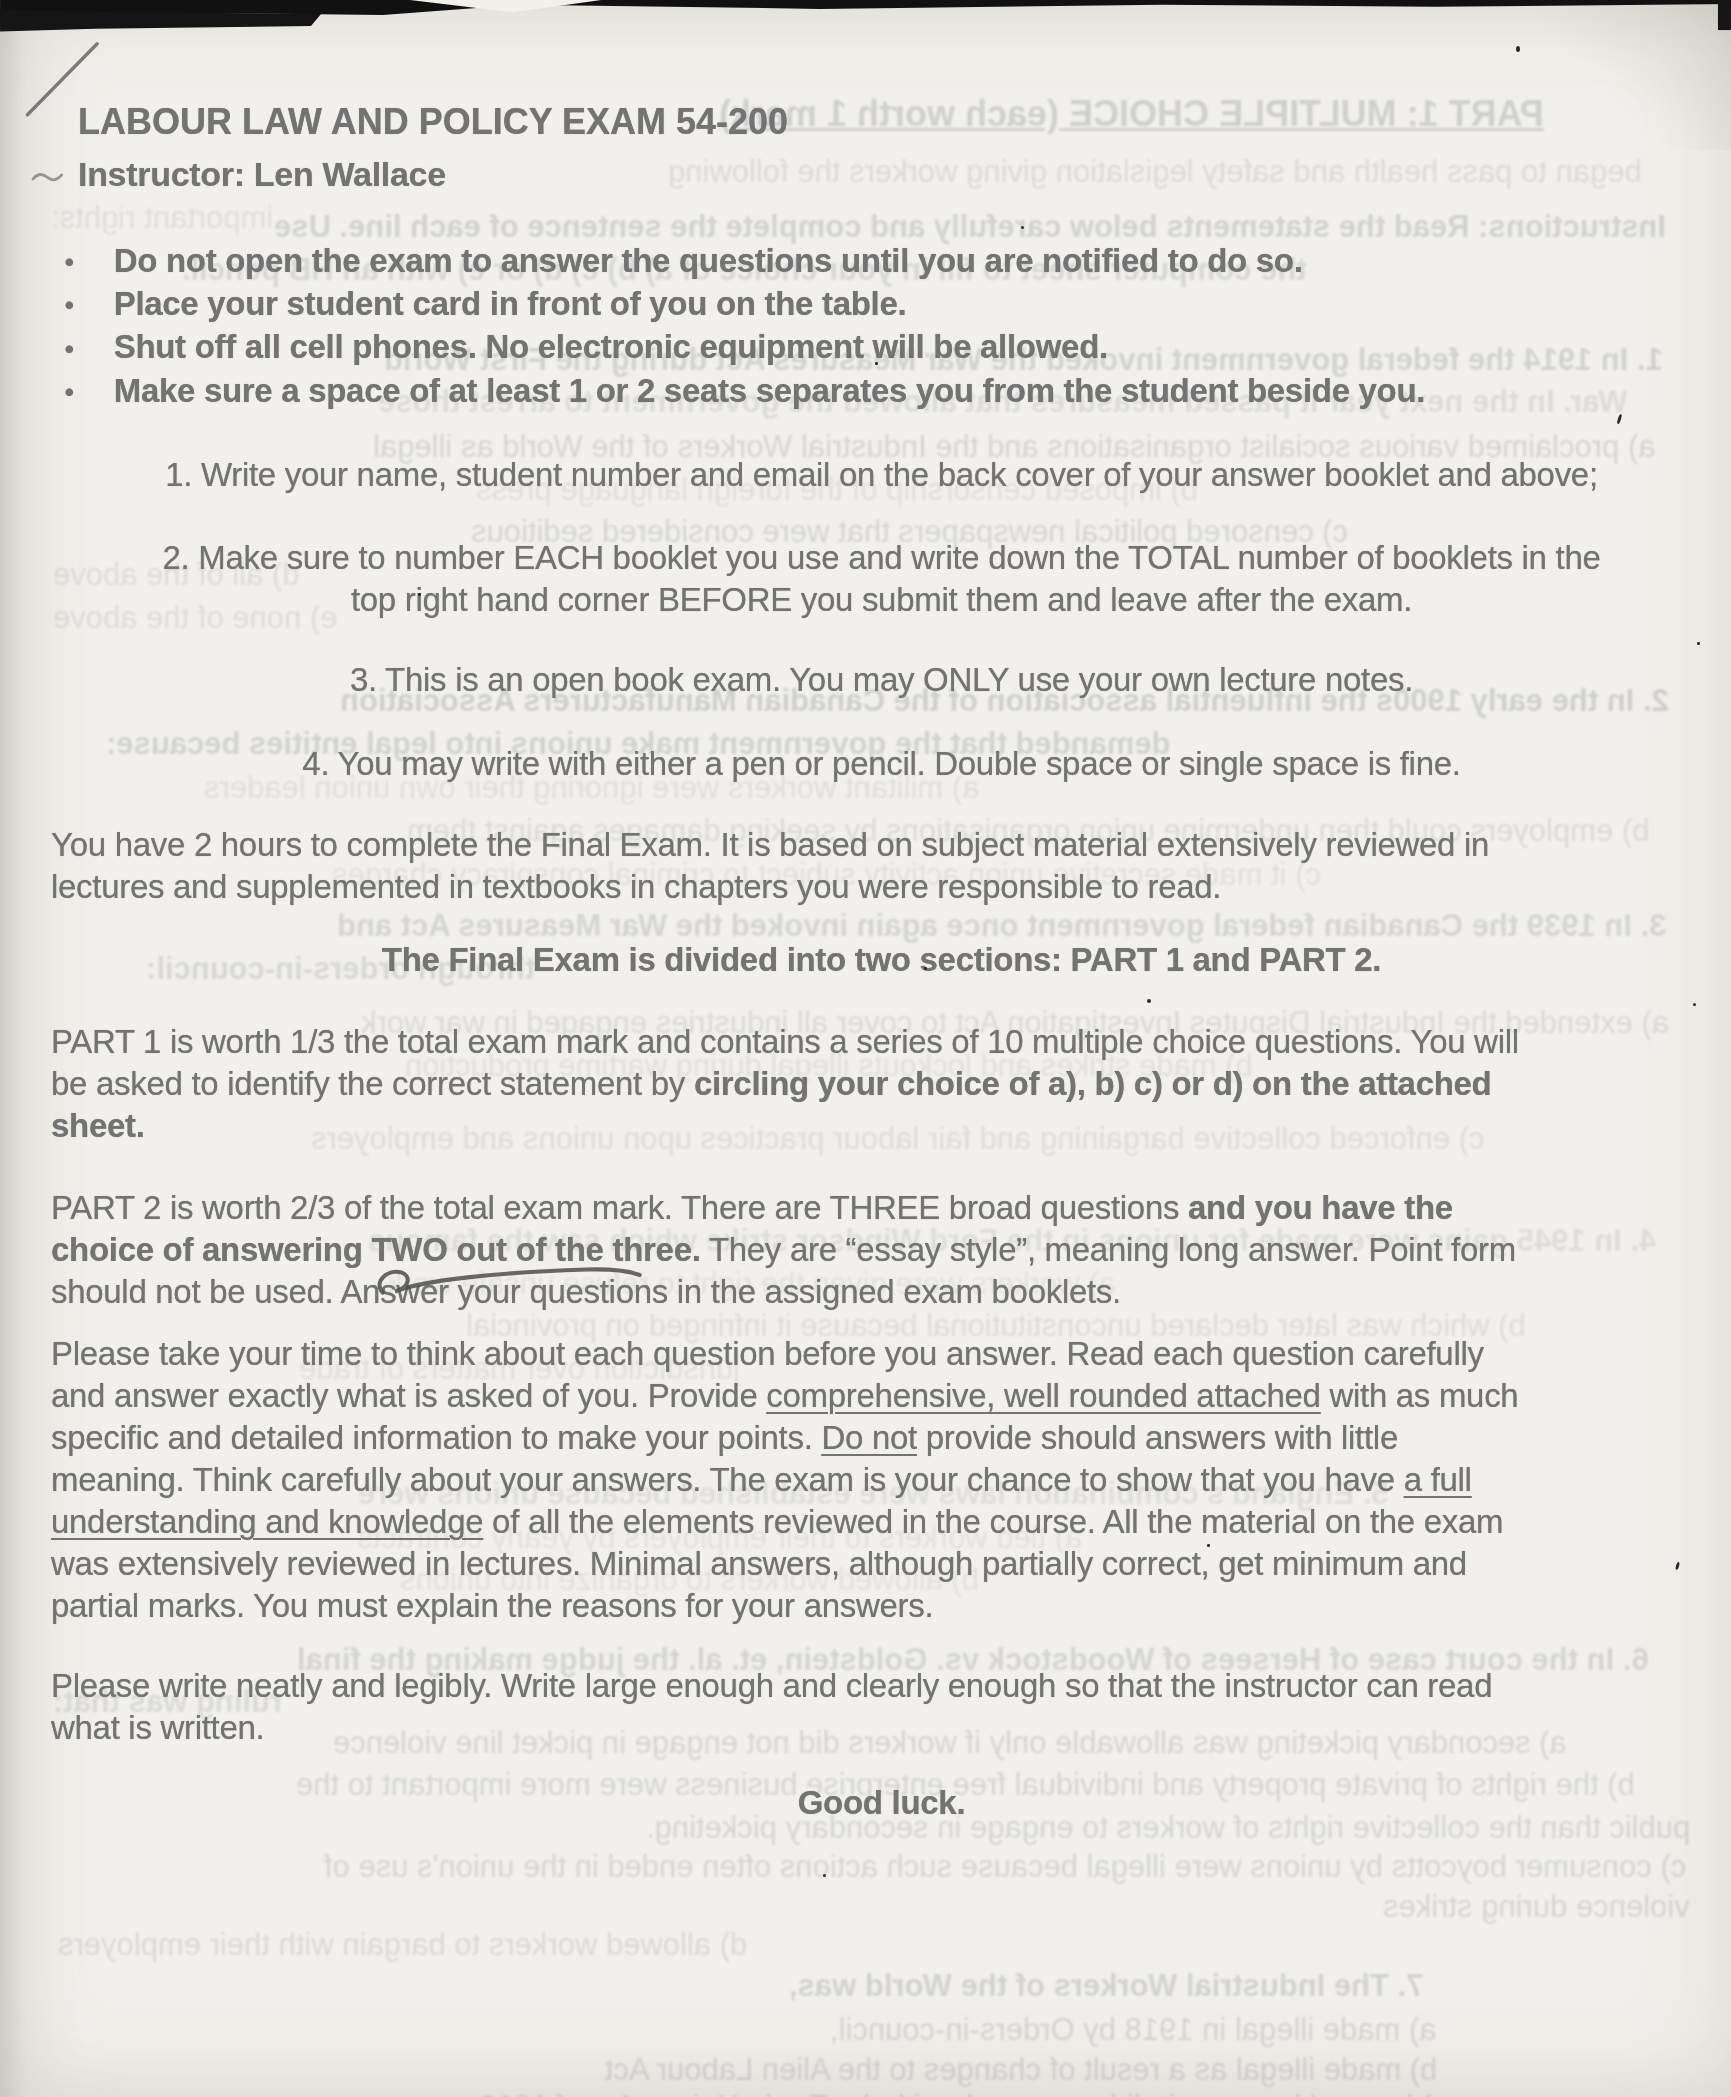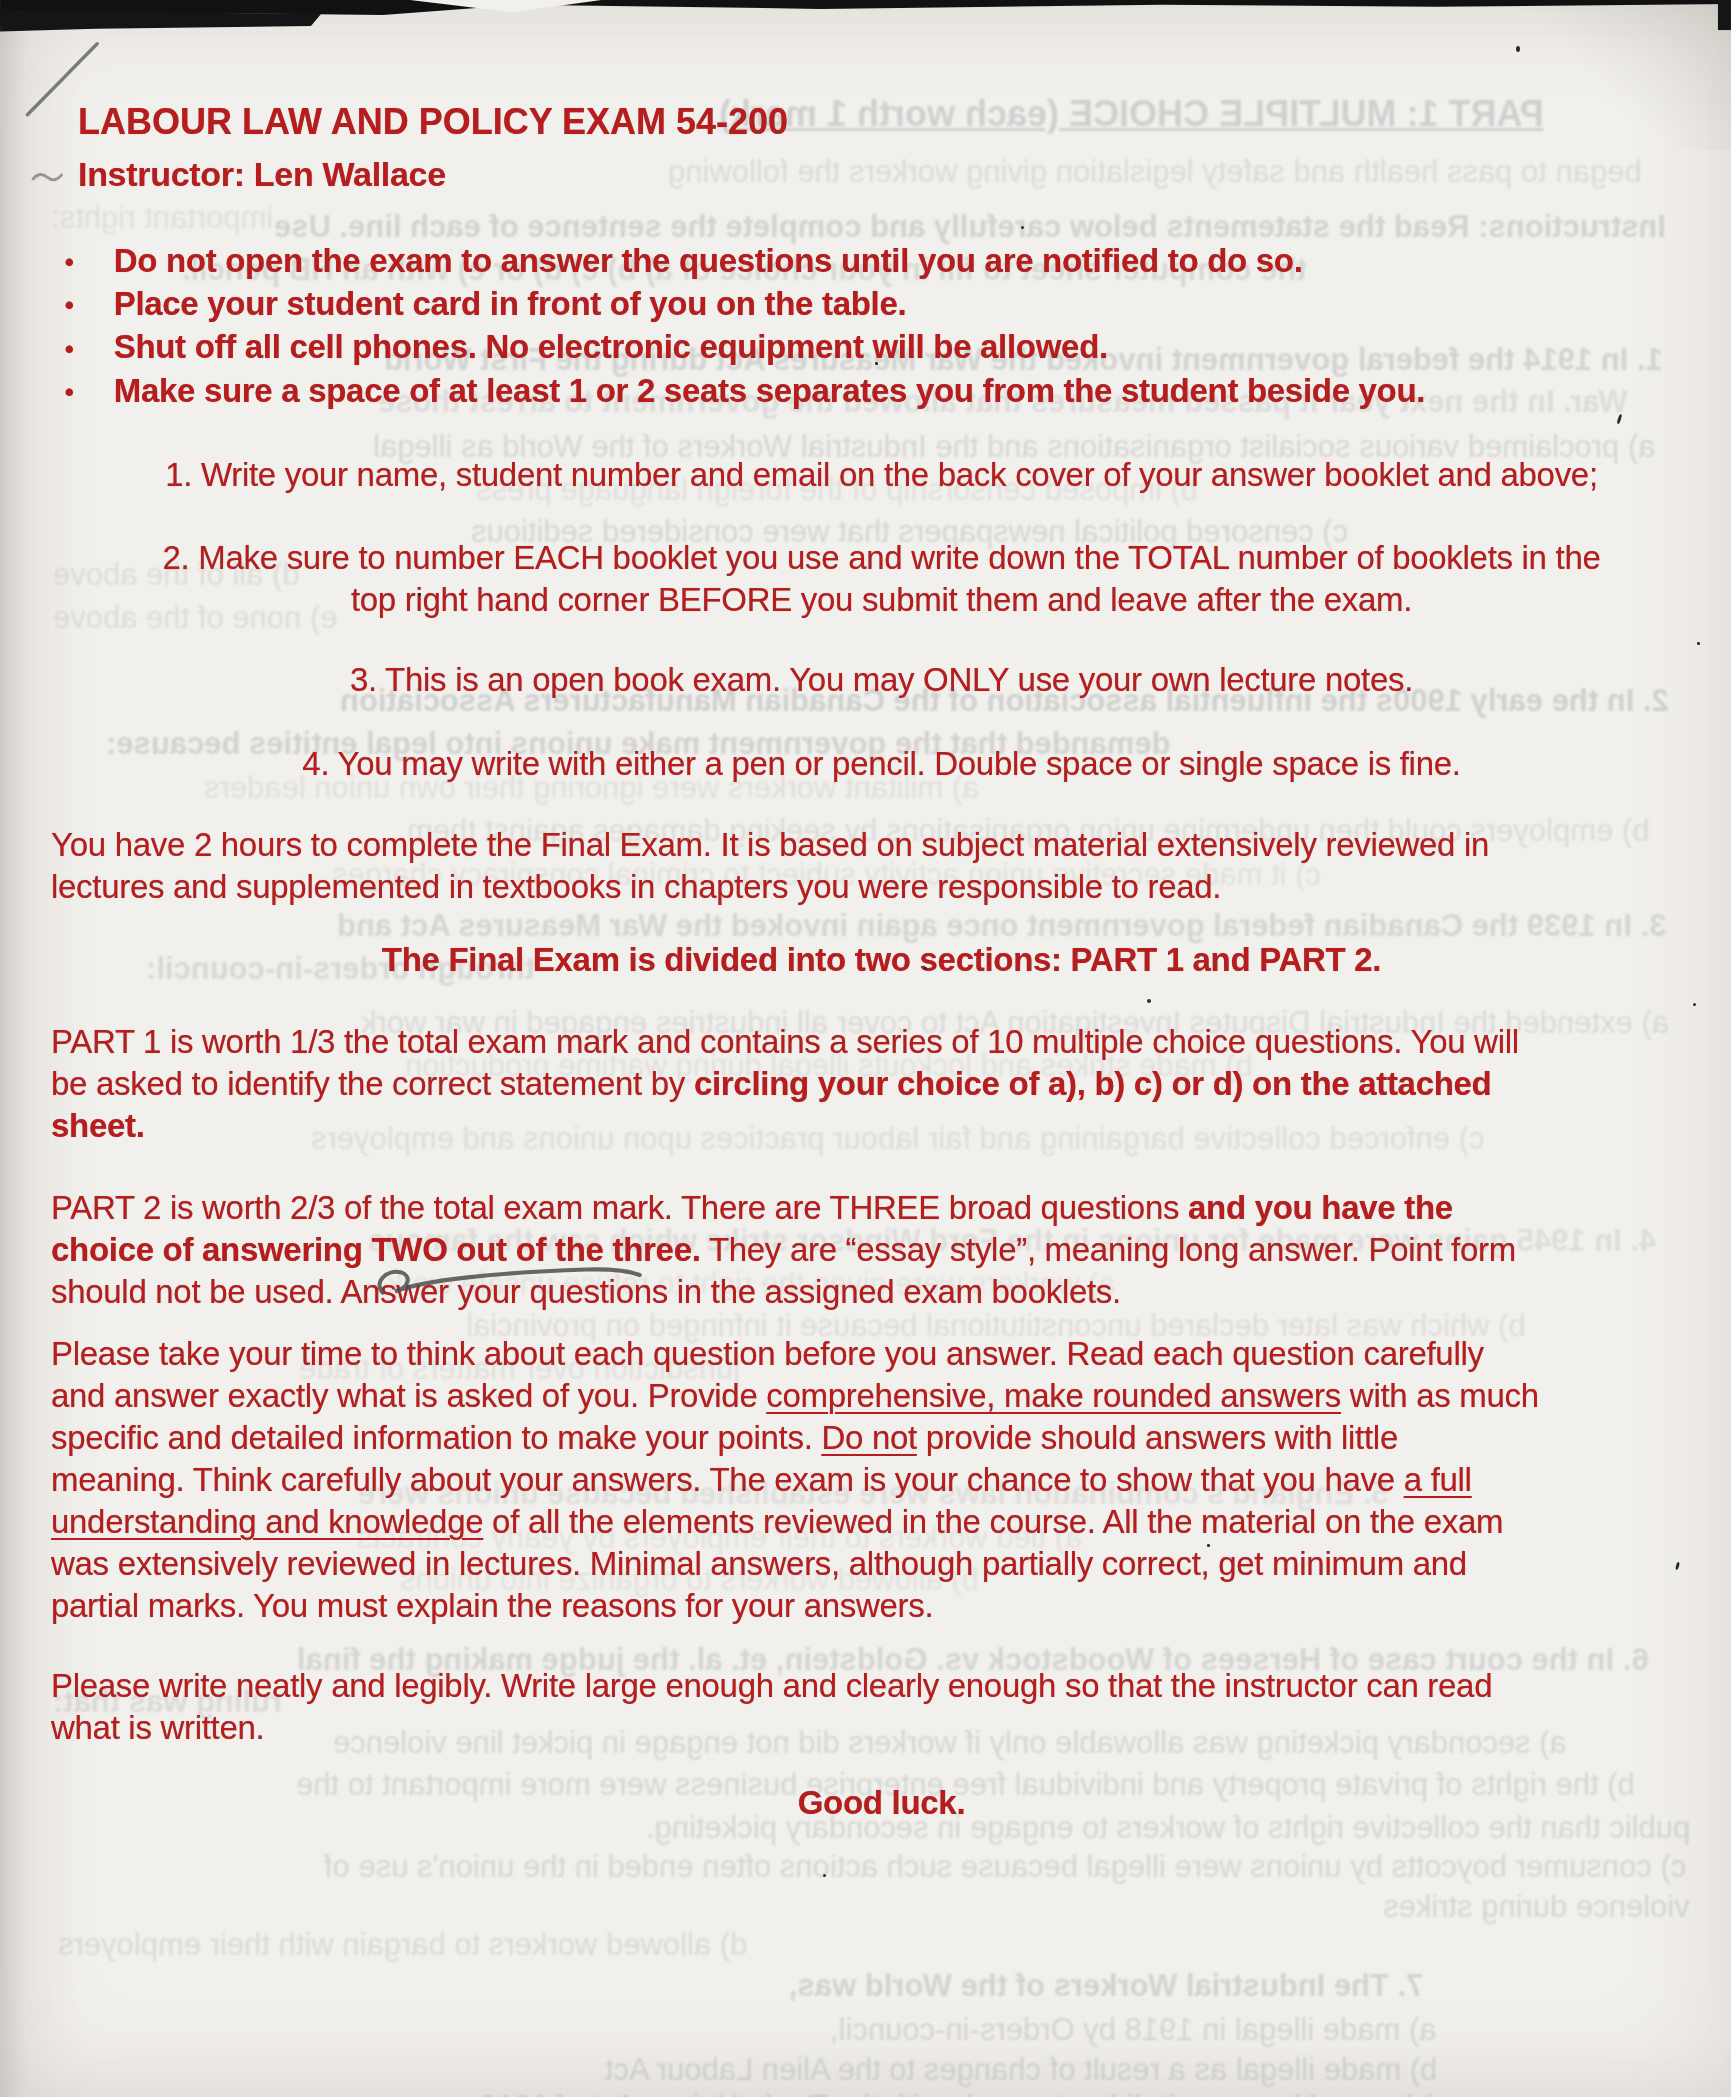--- a/index.html
+++ b/index.html
@@ -28,21 +28,21 @@
   .bleed{
     position:absolute;white-space:nowrap;
     transform:scaleX(-1);
     filter:blur(1.1px);
     color:#5f6a74;font-size:31px;line-height:36px;
   }
   .bleed.bb{font-weight:bold;}
   
   .content{
     position:absolute;left:51px;top:0;width:1661px;z-index:4;
-    color:#b91c1c;font-size:33px;line-height:42px;letter-spacing:-0.3px;
+    color:#737373;font-size:33px;line-height:42px;letter-spacing:-0.3px;
     text-shadow:0 0 0.8px rgba(20,20,20,.45);
   }
   .content p{margin:0;white-space:pre-line;}
   h1.title{
     font-size:36px;line-height:42px;margin:101px 0 0 27px;
     font-weight:bold;letter-spacing:0;white-space:pre-line;
   }
   h2.instructor{
     font-size:34px;line-height:42px;margin:9.6px 0 0 27px;
     font-weight:bold;white-space:pre-line;
@@ -142,21 +142,21 @@
 
     <p class="part1"><span>PART 1 is worth 1/3 the total exam mark and contains a series of 10 multiple choice questions. You will
 be asked to identify the correct statement by </span><b>circling your choice of a), b) c) or d) on the attached
 sheet.</b></p>
 
     <p class="part2"><span>PART 2 is worth 2/3 of the total exam mark. There are THREE broad questions </span><b>and you have the
 choice of answering </b><b>TWO out</b><b> of the three.</b><span> They are “essay style”, meaning long answer. Point form
 should not be used. Answer your questions in the assigned exam booklets.</span></p>
 
     <p class="advice"><span>Please take your time to think about each question before you answer. Read each question carefully
-and answer exactly what is asked of you. Provide </span><span class="u">comprehensive, make rounded answers</span><span> with as much
+and answer exactly what is asked of you. Provide </span><span class="u">comprehensive, well rounded attached</span><span> with as much
 specific and detailed information to make your points. </span><span class="u">Do not</span><span> provide should answers with little
 meaning. Think carefully about your answers. The exam is your chance to show that you have </span><span class="u">a full
 understanding and knowledge</span><span> of all the elements reviewed in the course. All the material on the exam
 was extensively reviewed in lectures. Minimal answers, although partially correct, get minimum and
 partial marks. You must explain the reasons for your answers.</span></p>
 
     <p class="legibility">Please write neatly and legibly. Write large enough and clearly enough so that the instructor can read
 what is written.</p>
 
     <p class="closing center bold">Good luck.</p>

